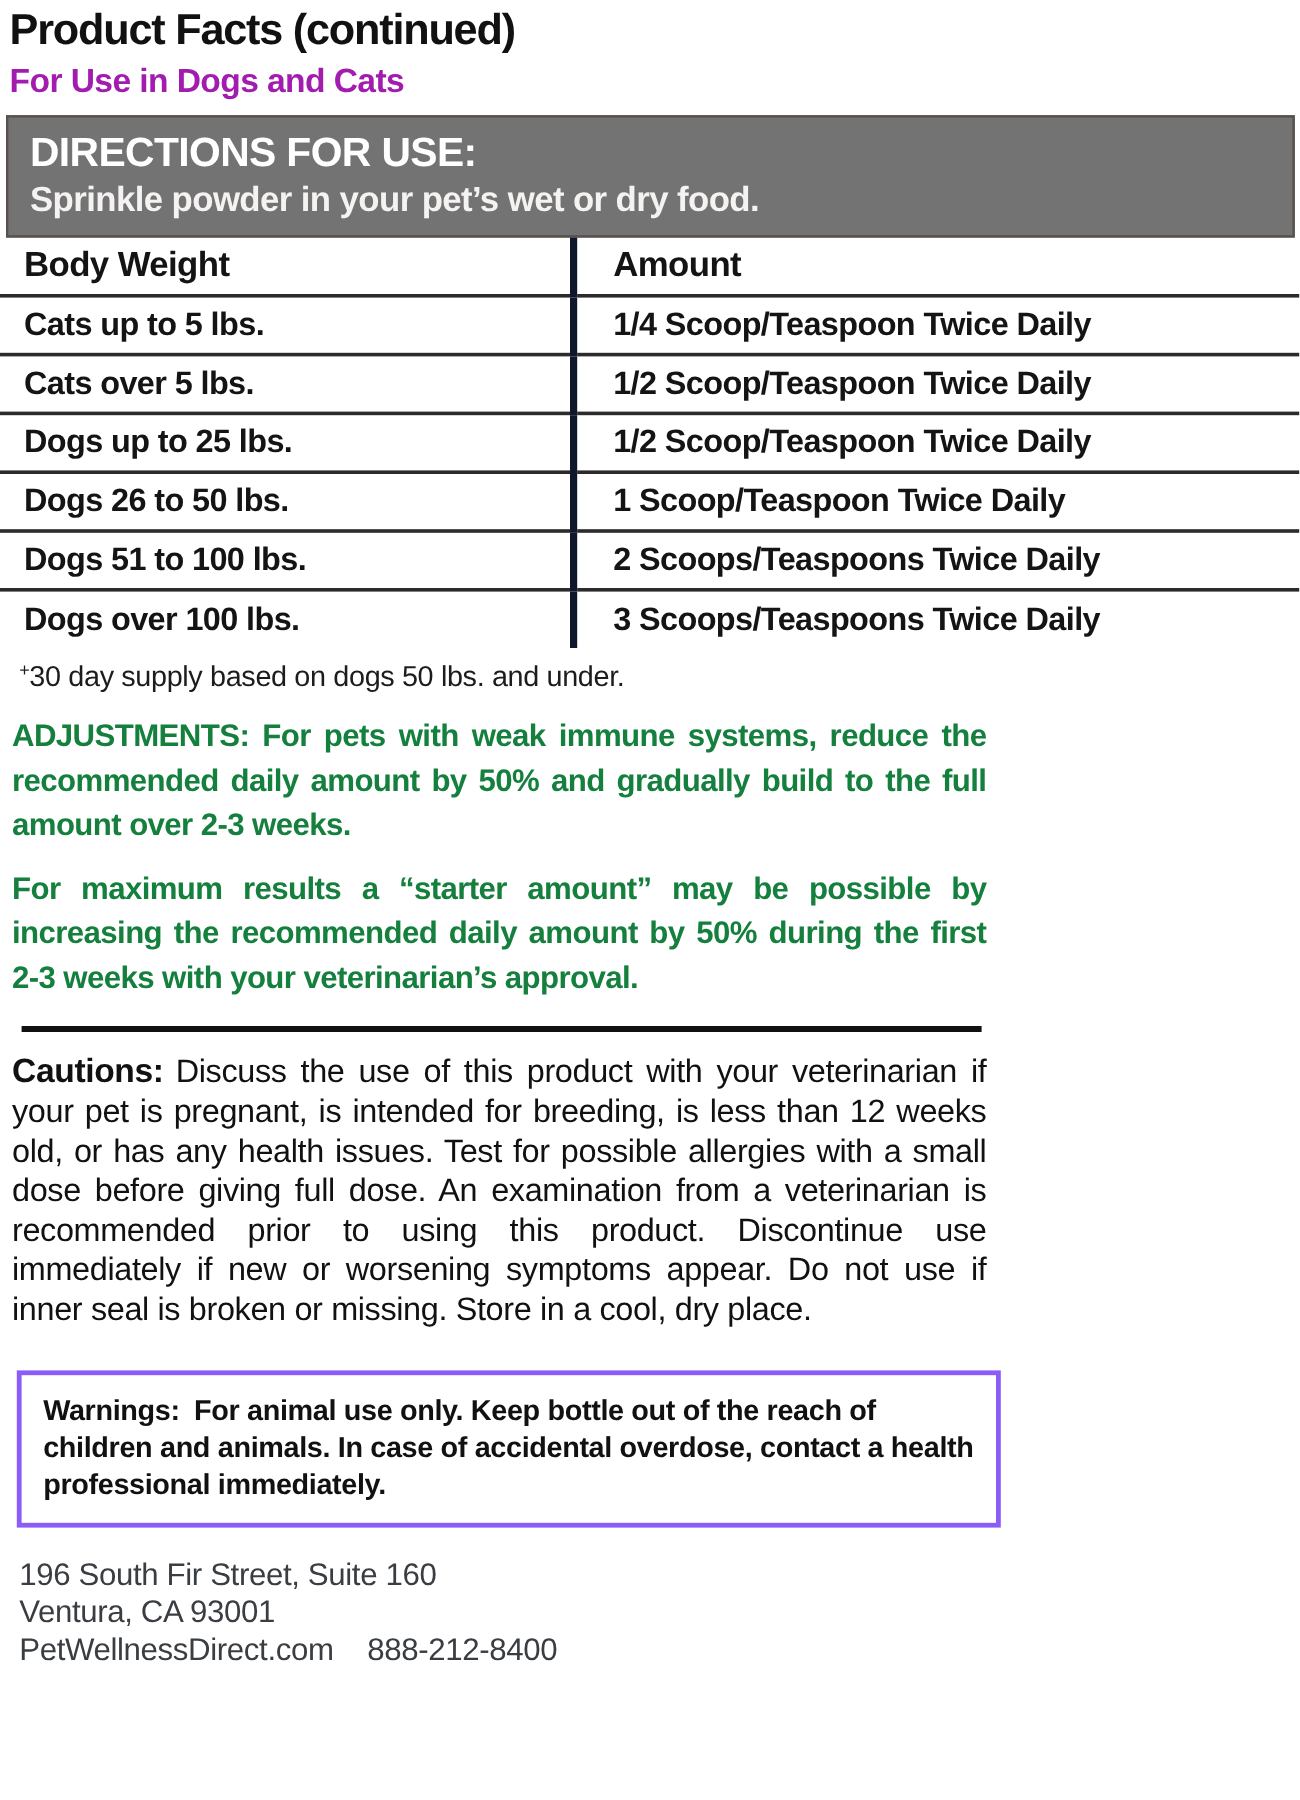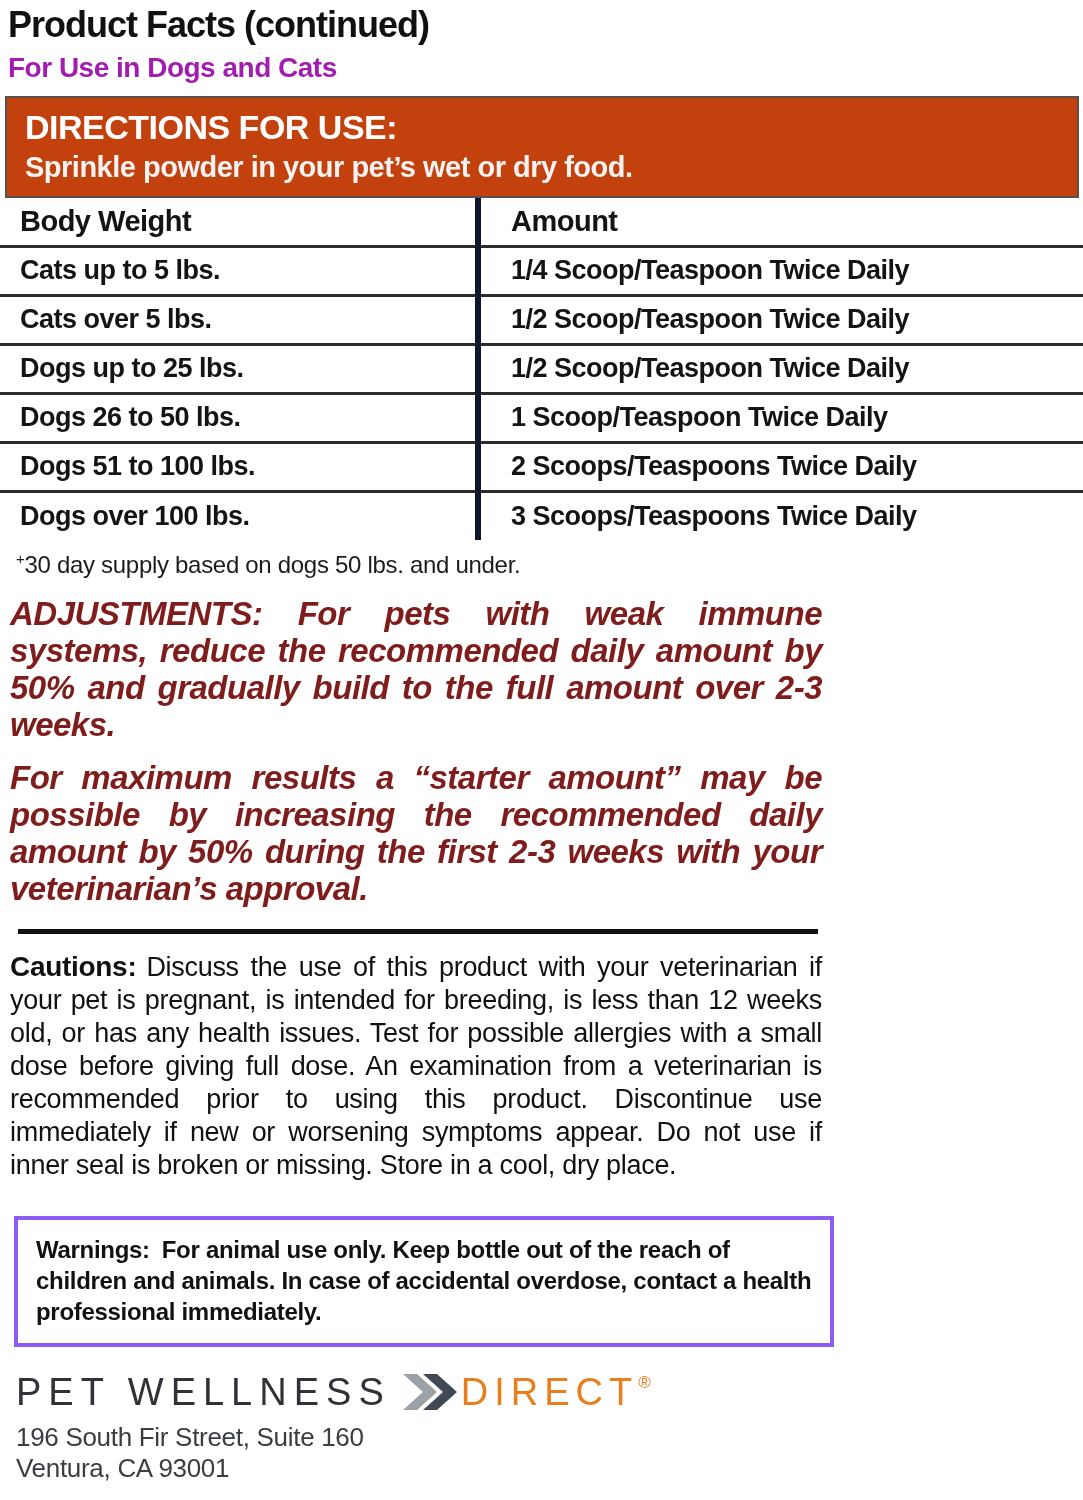--- a/index.html
+++ b/index.html
@@ -27,21 +27,21 @@
     font-weight: 700;
     letter-spacing: -0.5px;
     color: #a21caf;
   }
   
   .banner {
     margin-top: 12px;
     margin-left: 5px;
     width: 1074px;
     height: 102px;
-    background: #c2410c;
+    background: #737373;
     border: 2px solid #59514d;
     padding: 10px 16px 8px 18px;
   }
   .banner-heading {
     font-size: 34px;
     font-weight: 700;
     letter-spacing: -0.5px;
     color: #ffffff;
   }
   .banner-subheading {
@@ -85,28 +85,27 @@
     margin: 10px 0 0 16px;
     font-size: 24px;
     letter-spacing: -0.3px;
     color: #1c1c1c;
   }
   .footnote sup { font-size: 15px; vertical-align: 9px; }
   
   .para {
     width: 812px;
     margin: 16px 0 0 10px;
-    font-size: 33px;
+    font-size: 26px;
     line-height: 37px;
     font-weight: 700;
     letter-spacing: -0.5px;
     text-align: justify;
     text-align-last: left;
-    color: #7f1d1d;
-    font-style: italic;
+    color: #15803d;
   }
   .para .lead { font-weight: 700; }
   .rule {
     margin: 22px 0 0 18px;
     width: 800px;
     height: 0;
     border: none;
     border-top: 5px solid #111;
   }
   .cautions {
@@ -231,30 +230,22 @@
 
   <p class="para">For maximum results a “starter amount” may be possible by increasing the recommended daily amount by 50% during the first 2-3 weeks with your veterinarian’s approval.</p>
 
   <hr class="rule">
 
   <p class="cautions"><span class="lead">Cautions:</span><span>Discuss the use of this product with your veterinarian if your pet is pregnant, is intended for breeding, is less than 12 weeks old, or has any health issues. Test for possible allergies with a small dose before giving full dose. An examination from a veterinarian is recommended prior to using this product. Discontinue use immediately if new or worsening symptoms appear. Do not use if inner seal is broken or missing. Store in a cool, dry place.</span></p>
 
   <div class="warnings-box"><span class="lead">Warnings:</span><span>For animal use only. Keep bottle out of the reach of children and animals. In case of accidental overdose, contact a health professional immediately.</span></div>
 
   <div class="footer">
-    <div class="brand-row">
-      <span class="brand-part1">PET WELLNESS</span>
-      <span class="brand-chevrons">
-        <svg width="58" height="36" viewBox="0 0 58 36">
-          <polygon points="2,0 16,0 36,18 16,36 2,36 22,18" fill="#9ba1a6"></polygon>
-          <polygon points="22,0 36,0 56,18 36,36 22,36 42,18" fill="#3f4a54"></polygon>
-        </svg>
-      </span>
-      <span class="brand-part2">DIRECT</span>
-      <span class="brand-reg">®</span>
-    </div>
     <div class="address">
       <div>196 South Fir Street, Suite 160</div>
       <div>Ventura, CA 93001</div>
+      <div class="contact-row">
+        <span>PetWellnessDirect.com</span><span class="phone">888-212-8400</span>
+      </div>
     </div>
   </div>
 
 </div>
 
 </body></html>

